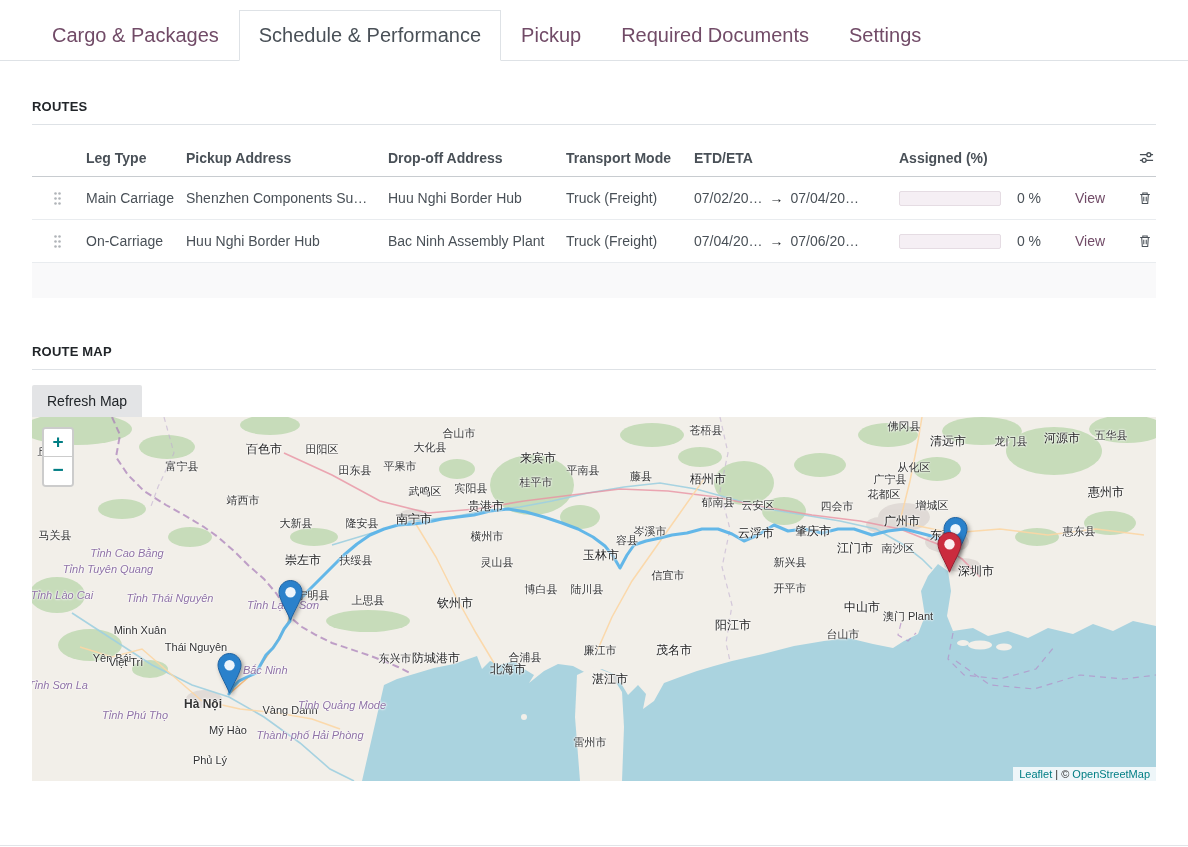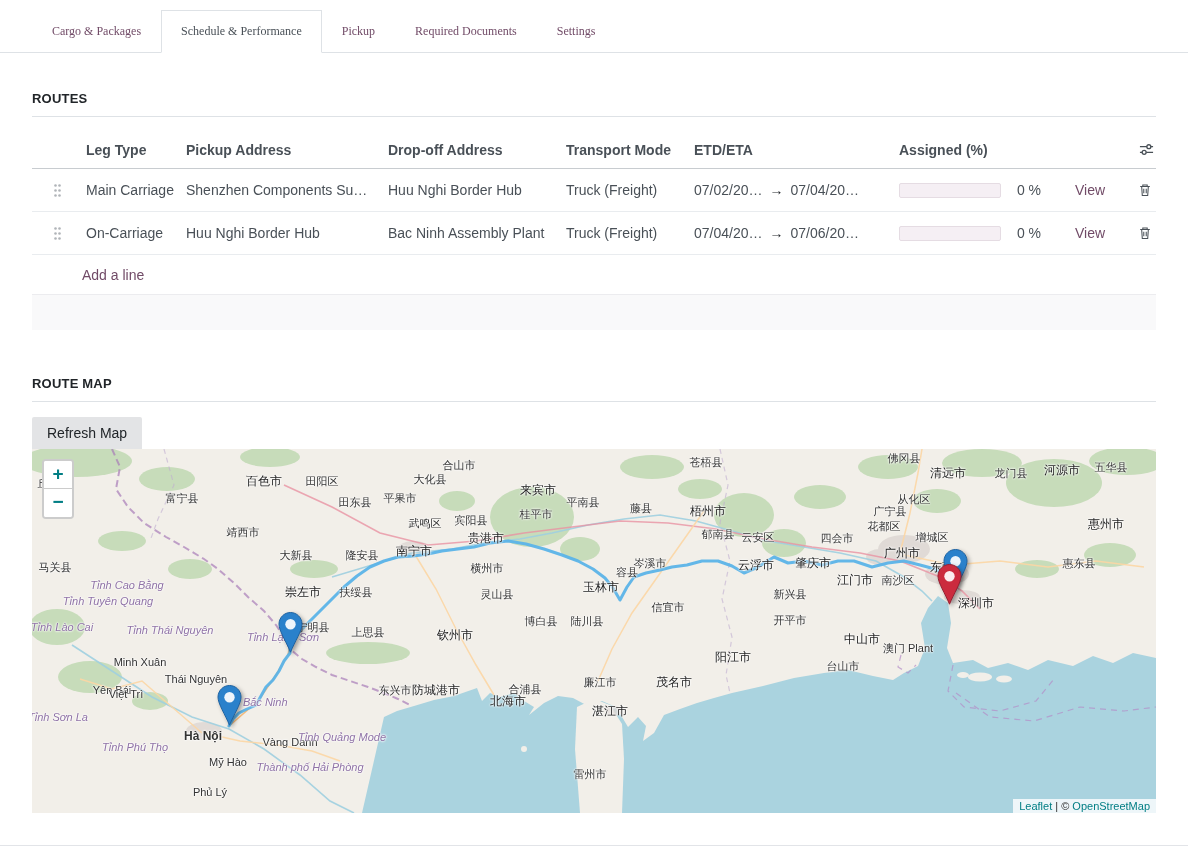--- a/index.html
+++ b/index.html
@@ -2,21 +2,21 @@
 <html><head>
 <meta charset="utf-8">
 <style>
   * { box-sizing: border-box; }
   html,body { margin:0; padding:0; background:#fff; }
   body { font-family:"Liberation Sans","DejaVu Sans",sans-serif; color:#495057; width:1188px; }
   .page { width:1188px; height:846px; background:#fff; border-bottom:1px solid #e2e4e8; overflow:hidden; }
 
   
   .tabbar { display:flex; align-items:flex-end; padding:10px 16px 0 32px; border-bottom:1px solid #dee2e6; background:#fff; }
-  .tab { padding:13px 19px; font-size:12px; color:#714B67; cursor:pointer; border:1px solid transparent; margin-bottom:-1px; white-space:nowrap;font-family:Liberation Serif, serif; }
+  .tab { padding:13px 19px; font-size:20px; color:#714B67; cursor:pointer; border:1px solid transparent; margin-bottom:-1px; white-space:nowrap; }
   .tab.active { color:#495057; background:#fff; border-color:#dee2e6; border-bottom-color:#fff; }
 
   .content { padding:0 32px; }
 
   .section-head { margin-top:38px; font-size:13px; font-weight:bold; color:#212529; letter-spacing:.2px; border-bottom:1px solid #dee2e6; padding-bottom:10px; }
   .section-head.map-head { margin-top:46px; }
 
   
   .rtable { margin-top:14px; font-size:14px; }
   .thead, .trow, .addrow-grid { display:grid; grid-template-columns:50px 100px 202px 178px 128px 205px 160px 70px 31px; align-items:center; }
@@ -161,23 +161,20 @@
           <span class="pct">0 %</span>
         </div>
         <div class="c-view"><a>View</a></div>
         <div class="c-trash">
           <svg width="14" height="14" viewBox="0 0 16 16">
               <path d="M2.5 4h11M5.5 4V2.3h5V4M4.2 4l.7 10.2h6.2L11.8 4M6.6 6.6v5M9.4 6.6v5" stroke="#495057" fill="none" stroke-width="1.2"></path>
             </svg>
         </div>
       </div>
 
-      <div class="addrow">
-        <a>Add a line</a>
-      </div>
       <div class="strip"></div>
     </div>
 
     
     <div class="section-head map-head">ROUTE MAP</div>
 
     <button class="refresh-btn">Refresh Map</button>
 
     <div class="map">
       <svg class="geo" width="1124" height="364" viewBox="0 0 1124 364" preserveAspectRatio="none">

